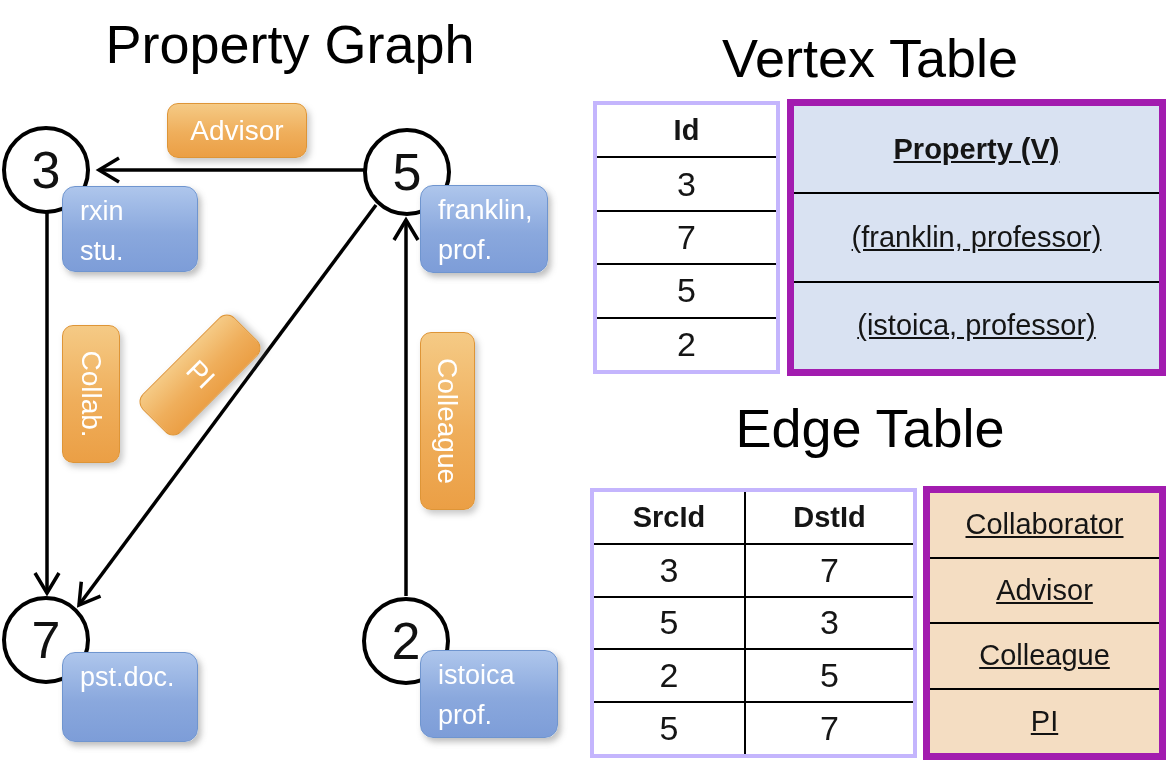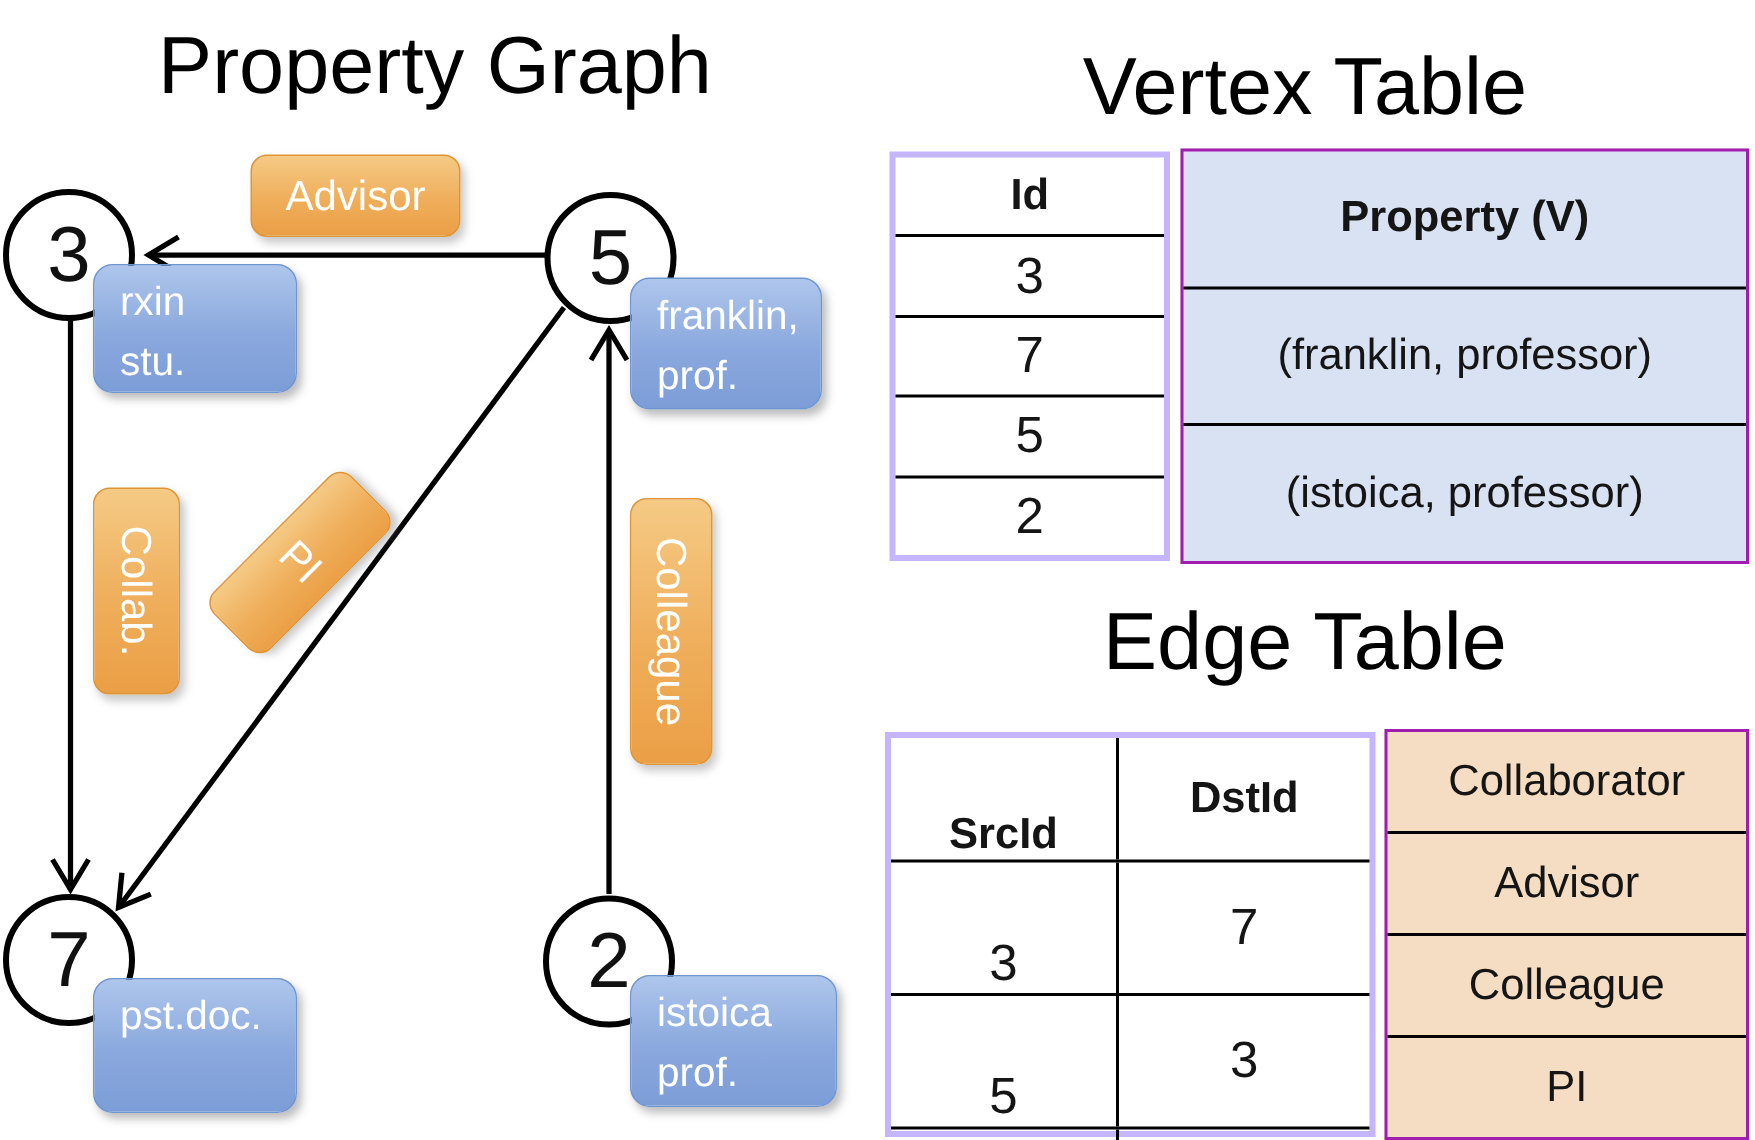--- a/index.html
+++ b/index.html
@@ -47,21 +47,21 @@
     border-radius:13px;
     background:linear-gradient(180deg,#aec6ec 0%,#8aa8dd 55%,#7d9dd8 100%);
     border:1px solid #6f95cf;
     box-shadow:3px 4px 6px rgba(110,110,110,.45);
     color:#fff;
     font-size:27px;
     line-height:40px;
     padding:4px 0 0 17px;
   }
   .vbox .l { display:block; }
-  #vbox-3 { left:62px;  top:176px; width:136px; height:86px; }
+  #vbox-3 { left:62px;  top:186px; width:136px; height:86px; }
   #vbox-5 { left:420px; top:185px; width:128px; height:88px; }
   #vbox-7 { left:62px;  top:652px; width:136px; height:90px; }
   #vbox-2 { left:420px; top:650px; width:138px; height:88px; }
 
   .ebox {
     position:absolute;
     box-sizing:border-box;
     border-radius:11px;
     background:linear-gradient(180deg,#f5ca85 0%,#efae5b 55%,#eb9f45 100%);
     border:1px solid #de9537;
@@ -77,33 +77,33 @@
   .rot90 { transform:rotate(90deg); white-space:nowrap; }
 
   
   .sub {
     position:absolute;
     box-sizing:border-box;
     display:flex; flex-direction:column;
     background:#fff;
   }
   .sub.thin  { border:4px solid #c4b5fd; }
-  .sub.thick { border:2px solid #a21caf; }
+  .sub.thick { border:7px solid #a21caf;text-decoration:underline; }
   #vt-prop { background:#d9e2f2; }
   #et-prop { background:#f4ddc2; }
 
   .trow { flex:1; display:flex; border-top:2px solid #000; }
   .trow:first-child { border-top:none; }
   .tcell {
     flex:1;
     display:flex; align-items:center; justify-content:center;
     color:#151515;
     white-space:nowrap;
   }
-  .tcell.first { flex:0 0 150px;margin-top:48px; }
+  .tcell.first { flex:0 0 150px; }
   .tcell + .tcell { border-left:2px solid #000; }
   .hdr { font-weight:bold; font-size:29px; }
   .num { font-size:34px; }
   .txt { font-size:29px; }
 
   #vt-ids  { left:593px; top:101px; width:187px; height:273px; }
   #vt-prop { left:787px; top:99px;  width:379px; height:277px; }
   #et-ids  { left:590px; top:488px; width:327px; height:270px; }
   #et-prop { left:923px; top:486px; width:243px; height:274px; }
 </style>

